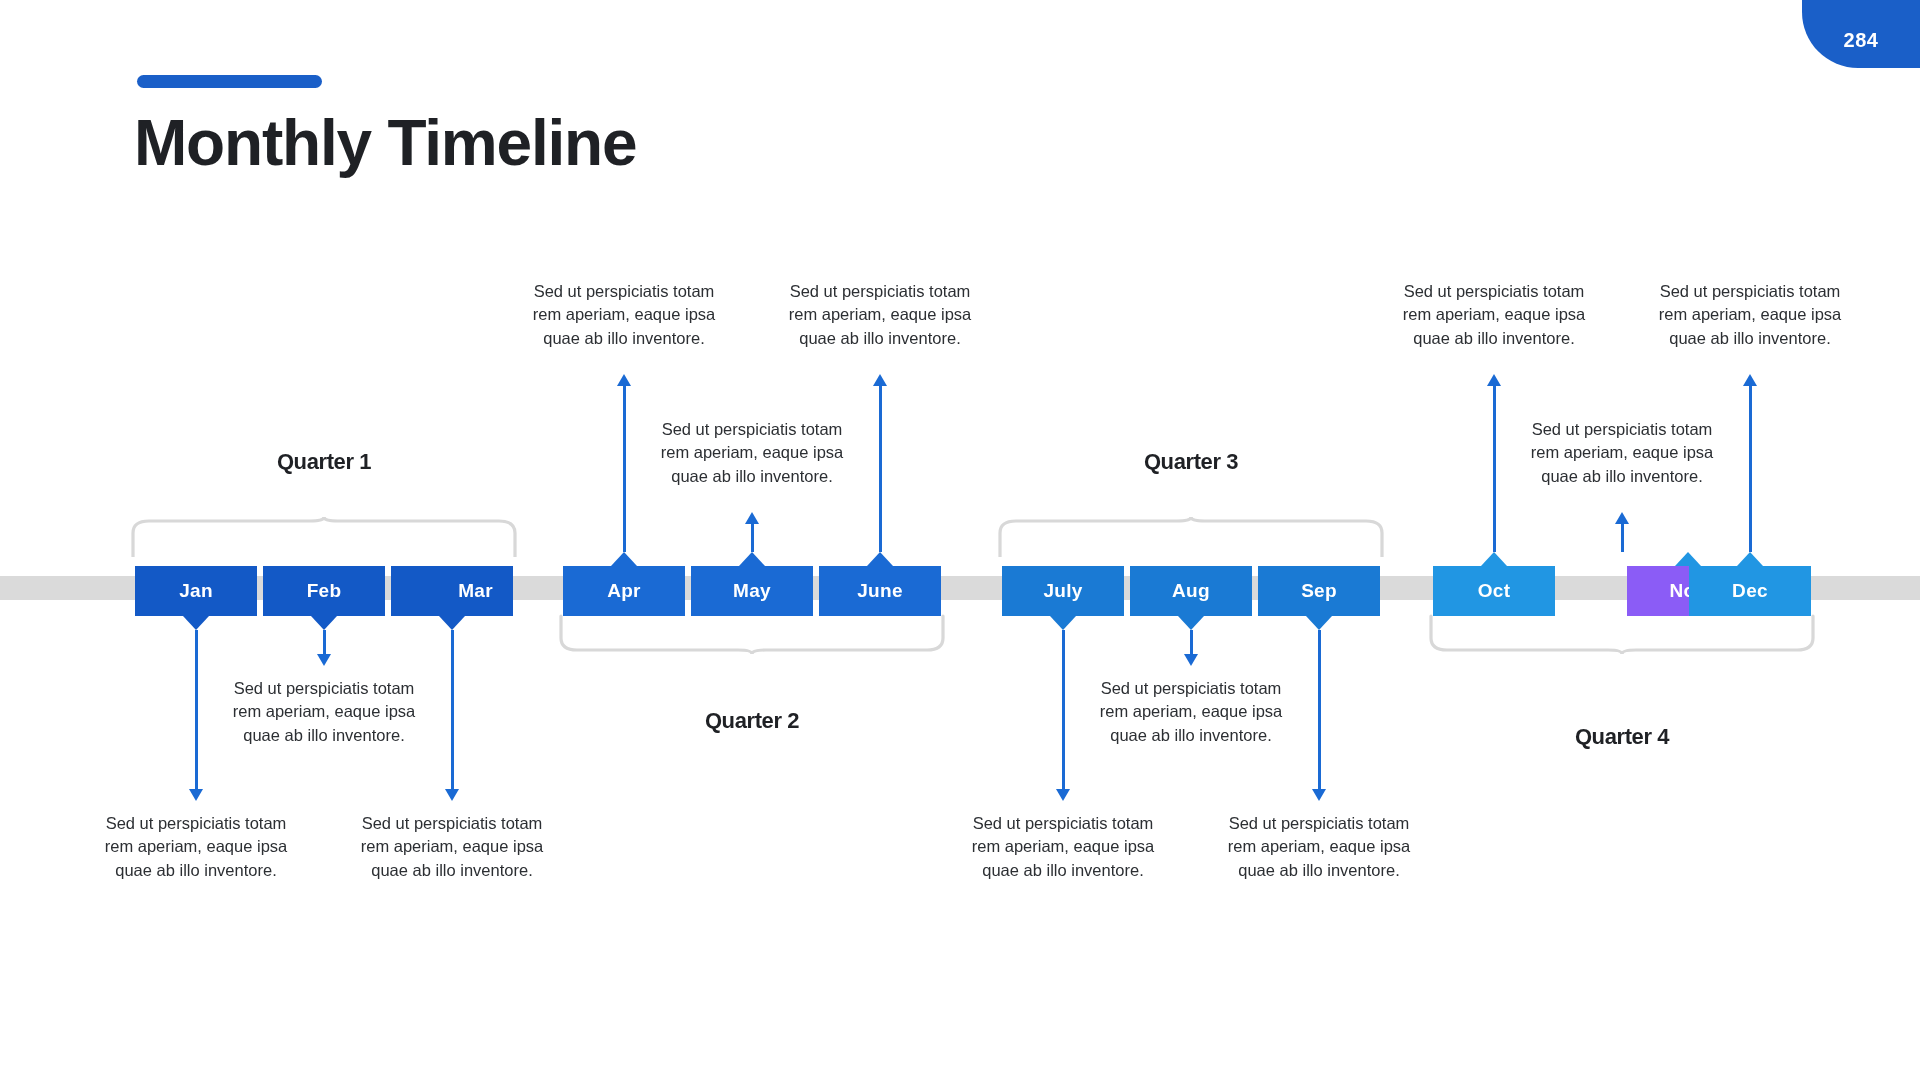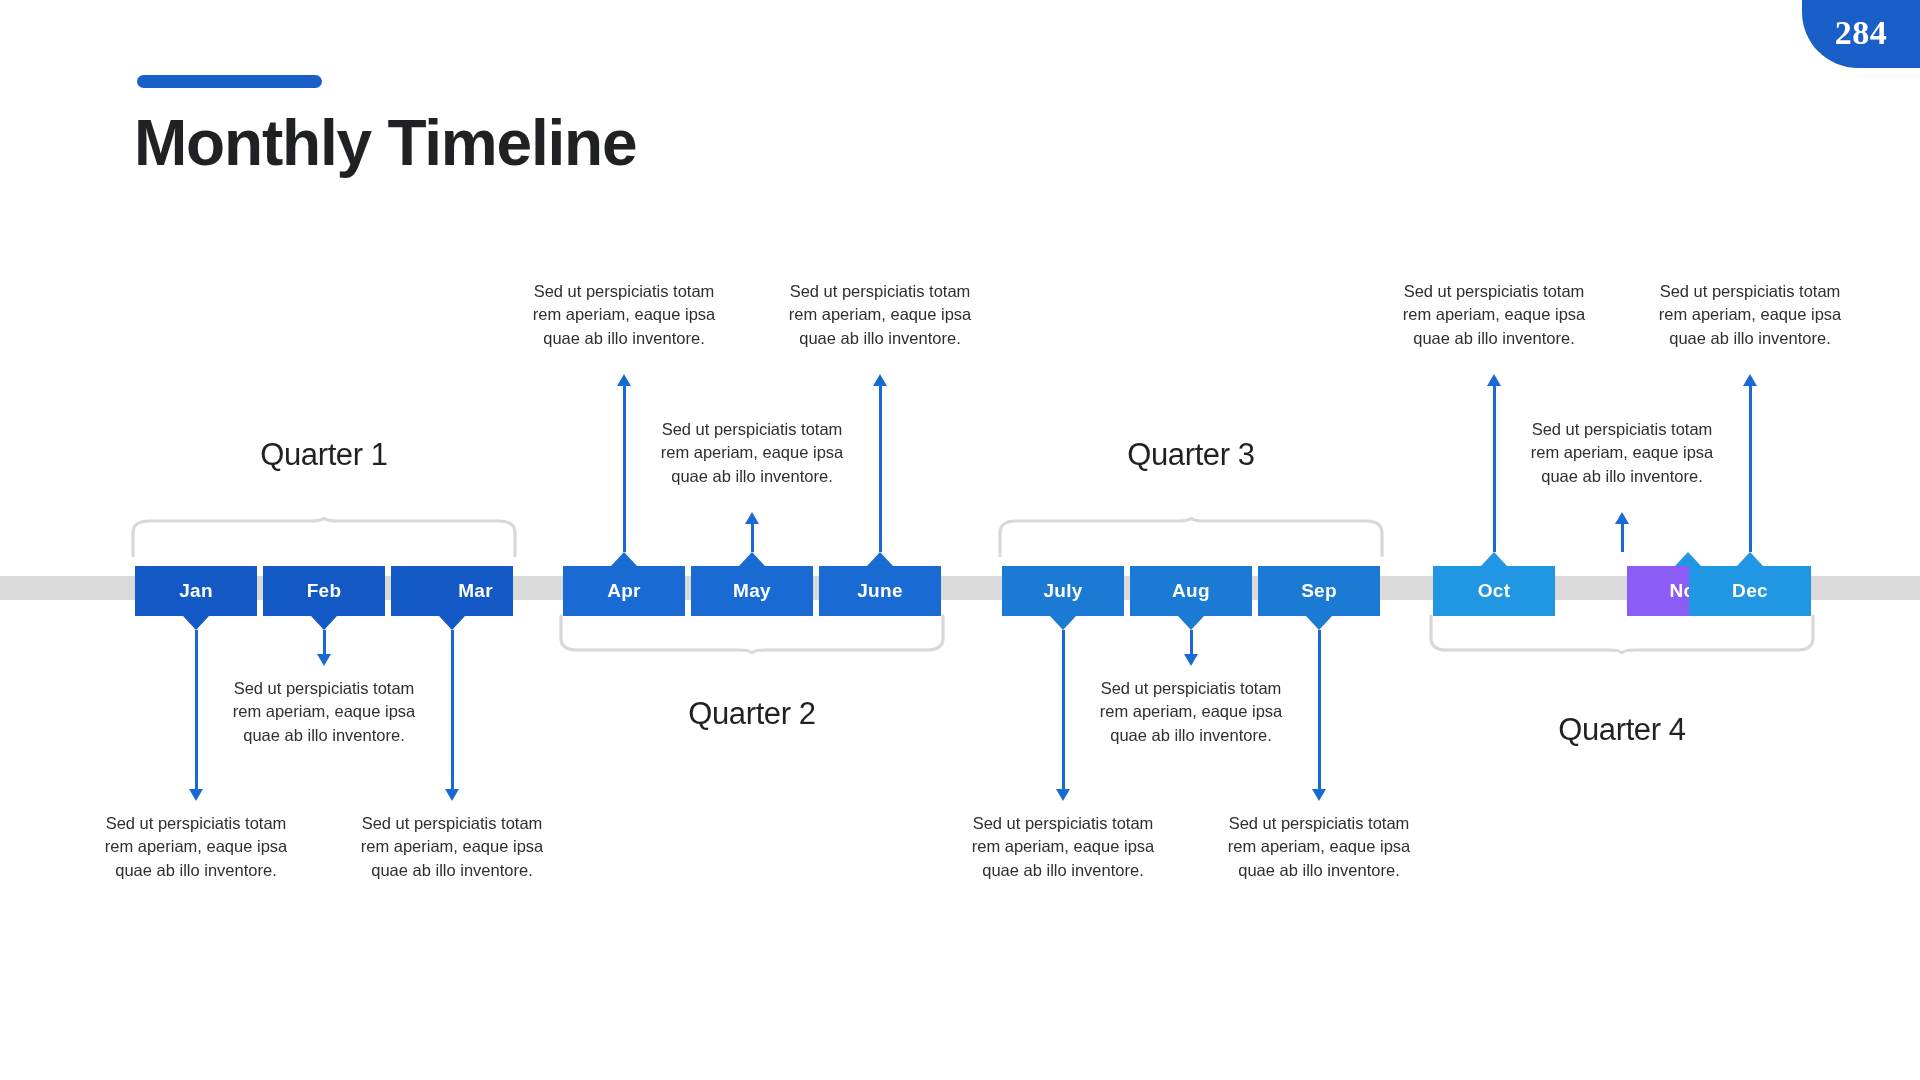--- a/index.html
+++ b/index.html
@@ -14,21 +14,21 @@
   
   .page-badge {
     position: absolute; top: -42px; right: 0;
     width: 118px; height: 110px;
     background: #1a5fc8;
     border-radius: 0 0 0 56px;
     display: flex; align-items: flex-end; justify-content: center;
     padding-bottom: 16px;
   }
   .page-badge span {
-    color: #ffffff; font-size: 34px; font-weight: 700; letter-spacing: .5px; font-family: Liberation Serif, serif;
+    color: #ffffff; font-size: 20px; font-weight: 700; letter-spacing: .5px;
   }
 
   
   .accent-bar {
     position: absolute; left: 137px; top: 75px;
     width: 185px; height: 13px; background: #1a5fc8; border-radius: 7px;
   }
   .page-title {
     position: absolute; left: 134px; top: 108px;
     font-size: 64px; font-weight: 800; color: #1f2125;
@@ -69,21 +69,21 @@
   
   .desc {
     position: absolute; width: 200px;
     text-align: center; font-size: 16.5px; line-height: 1.42;
     color: #2c2f33;
   }
 
   
   .q-label {
     position: absolute; width: 340px; text-align: center;
-    font-size: 31px; font-weight: 400; color: #1f2125; letter-spacing: -.4px;
+    font-size: 22px; font-weight: 700; color: #1f2125; letter-spacing: -.4px; margin-top: 12px;
   }
 
   
   .brace { position: absolute; }
 
   
   .footer-logo {
     position: absolute; left: 1592px; top: 1012px;
     display: flex; align-items: center; gap: 14px;
   }

